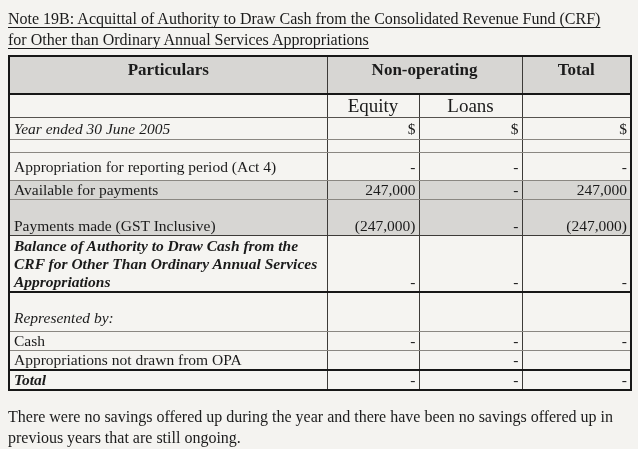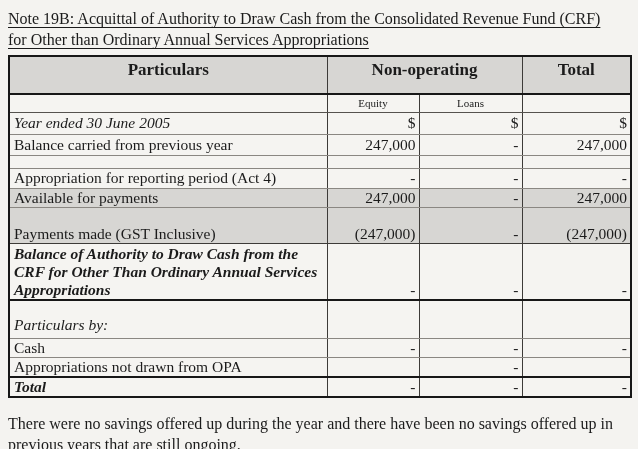--- a/index.html
+++ b/index.html
@@ -46,27 +46,27 @@
   tr.hdr-row { height: 38px; background: #d7d6d3; }
   tr.hdr-row td {
     border-bottom: 2px solid #171717;
     font-weight: bold;
     font-size: 17px;
     text-align: center;
     vertical-align: top;
     padding-top: 3px;
   }
   tr.sub-row { height: 18px; }
-  tr.sub-row td { font-size: 11px; text-align: center; border-bottom: 1px solid #55524e; }
+  tr.sub-row td { font-size: 19px; text-align: center; border-bottom: 1px solid #55524e; }
 
   tr.r-year   { height: 22px; }
   tr.r-year td.part { font-weight: normal; font-style: italic; }
   tr.r-bal    { height: 21px; }
   tr.r-blank  { height: 13px; }
-  tr.r-approp { height: 20px; }
+  tr.r-approp { height: 28px; }
   tr.r-avail  { height: 19px; }
   tr.r-avail td { background: #d7d6d3; border-top: 1px solid #55524e; }
   tr.r-paym   { height: 36px; }
   tr.r-paym td { background: #d7d6d3; vertical-align: bottom; border-bottom: 1px solid #3d3b38; }
   tr.r-boa    { height: 56px; }
   tr.r-boa td { vertical-align: bottom; border-bottom: 2px solid #171717; }
   tr.r-boa td.part {
     font-weight: bold; font-style: italic;
     white-space: normal; line-height: 18px;
     vertical-align: top; padding-top: 1px;
@@ -115,26 +115,20 @@
       <td></td>
     </tr>
 
     <tr class="r-year">
       <td class="part">Year ended 30 June 2005</td>
       <td class="num">$</td>
       <td class="num">$</td>
       <td class="num">$</td>
     </tr>
 
-    <tr class="r-bal">
-      <td class="part">Balance carried from previous year</td>
-      <td class="num">247,000</td>
-      <td class="num">-</td>
-      <td class="num">247,000</td>
-    </tr>
 
     <tr class="r-blank">
       <td class="part"></td>
       <td class="num"></td>
       <td class="num"></td>
       <td class="num"></td>
     </tr>
 
     <tr class="r-approp">
       <td class="part">Appropriation for reporting period (Act 4)</td>
@@ -158,21 +152,21 @@
     </tr>
 
     <tr class="r-boa">
       <td class="part">Balance of Authority to Draw Cash from the CRF for Other Than Ordinary Annual Services Appropriations</td>
       <td class="num">-</td>
       <td class="num">-</td>
       <td class="num">-</td>
     </tr>
 
     <tr class="r-rep">
-      <td class="part">Particulars by:</td>
+      <td class="part">Represented by:</td>
       <td class="num"></td>
       <td class="num"></td>
       <td class="num"></td>
     </tr>
 
     <tr class="r-cash">
       <td class="part">Cash</td>
       <td class="num">-</td>
       <td class="num">-</td>
       <td class="num">-</td>

